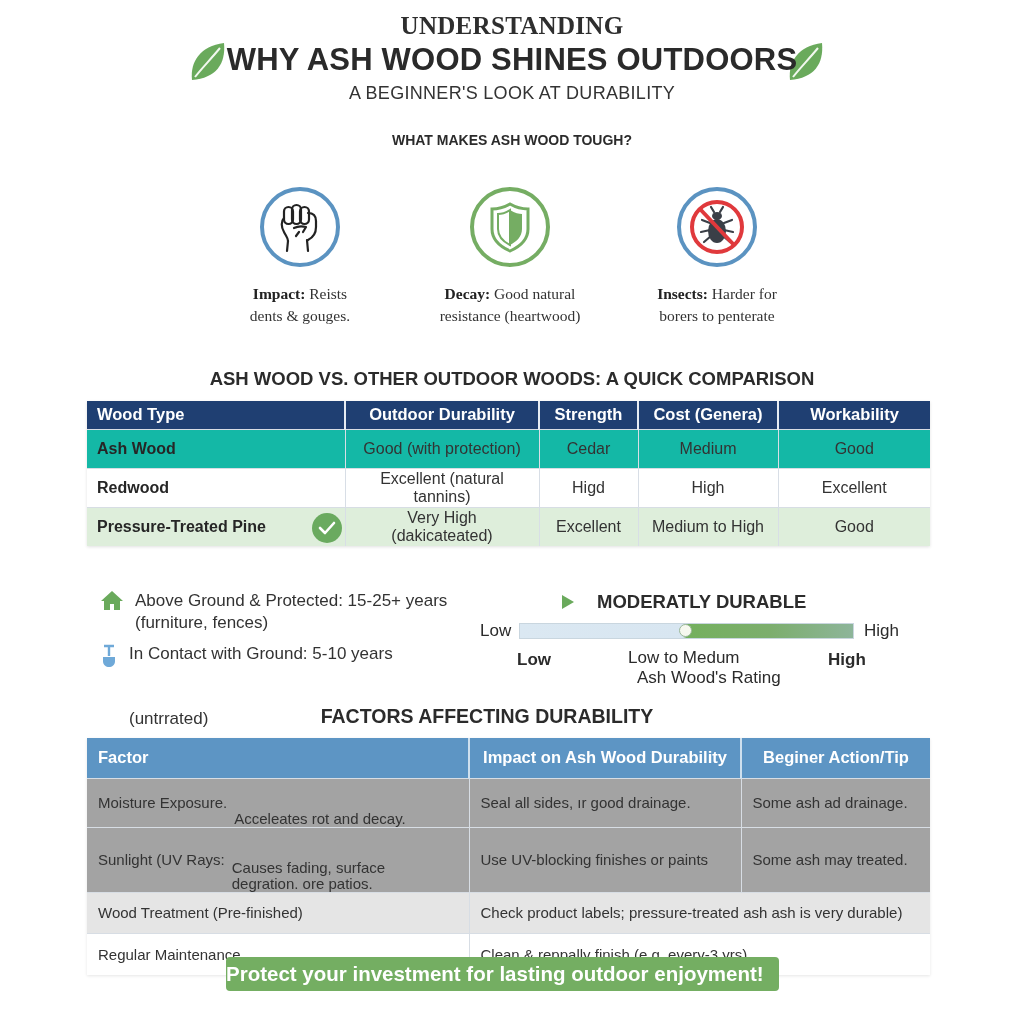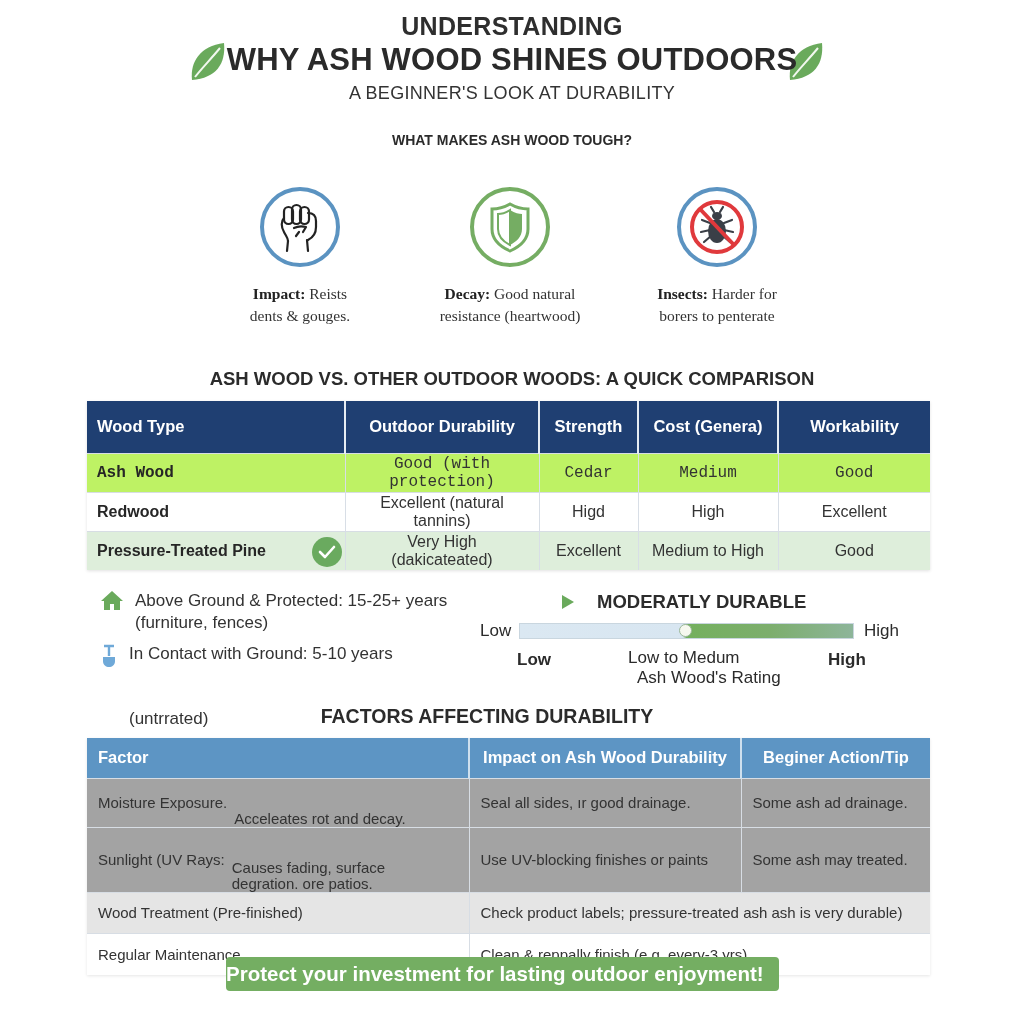--- a/index.html
+++ b/index.html
@@ -2,44 +2,44 @@
 <html><head>
 <meta charset="utf-8">
 <style>
   * { box-sizing: border-box; margin: 0; padding: 0; }
   html, body { width: 1024px; height: 1024px; background: #ffffff; overflow: hidden; }
   body { font-family: "Liberation Sans", "DejaVu Sans", sans-serif; color: #2b2b2b; position: relative; }
 
   .abs { position: absolute; }
 
   
-  .h-top { left: 0; width: 1024px; top: 12px; text-align: center; font-size: 25px; font-weight: bold; color: #2e2e2e; letter-spacing: 0.3px; }
+  .h-top { left: 0; width: 1024px; top: 12px; text-align: center; font-size: 25px; font-weight: bold; color: #2e2e2e; letter-spacing: 0.3px; font-family: Liberation Serif, serif; }
   .h-main { left: 0; width: 1024px; top: 42px; text-align: center; font-size: 31px; font-weight: bold; color: #2a2a2a; letter-spacing: 0.2px; }
   .h-sub { left: 0; width: 1024px; top: 83px; text-align: center; font-size: 18px; color: #333; letter-spacing: 0.3px; }
   .leaf { width: 40px; height: 44px; }
   .leaf-left { left: 188px; top: 40px; }
   .leaf-right { left: 786px; top: 40px; }
 
   .section-title { left: 0; width: 1024px; text-align: center; font-weight: bold; color: #2b2b2b; }
 
   
   .feature { width: 200px; text-align: center; }
   .feature .circle { width: 84px; height: 84px; margin: 0 auto; }
   .feature .caption { margin-top: 14px; font-size: 15.5px; line-height: 22px; color: #333; font-family: Liberation Serif, serif; }
   .feature .caption b { color: #222; }
 
   
   table { border-collapse: collapse; }
   .cmp { left: 87px; top: 401px; width: 843px; font-size: 16px; box-shadow: 0 1px 3px rgba(0,0,0,0.12); }
-  .cmp th { background: #1f3f72; color: #fff; font-weight: bold; height: 52px; font-size: 16.5px; border-right: 2px solid #e6ecf3; padding: 0 10px; }
+  .cmp th { background: #1f3f72; color: #fff; font-weight: bold; height: 28px; font-size: 16.5px; border-right: 2px solid #e6ecf3; padding: 0 10px; }
   .cmp th:last-child { border-right: none; }
   .cmp td { height: 39px; padding: 0 10px; text-align: center; color: #333; border-right: 1px solid #d8dee6; border-top: 1px solid #d7dde4; }
   .cmp td:last-child { border-right: none; }
   .cmp td.first { text-align: left; font-weight: bold; color: #262626; position: relative; }
-  .cmp tr.r0 td { background: #bef264; font-family: Liberation Mono, monospace; }
+  .cmp tr.r0 td { background: #14b8a6; }
   .cmp tr.r1 td { background: #ffffff; }
   .cmp tr.r2 td { background: #deeedb; }
   .check { position: absolute; right: 3px; top: 5px; width: 30px; height: 30px; border-radius: 50%; background: #6aaa5f; }
   .check svg { position: absolute; left: 6px; top: 7px; }
 
   
   .life { font-size: 17px; line-height: 22px; color: #333; }
   .life .ico { position: absolute; }
 
   

